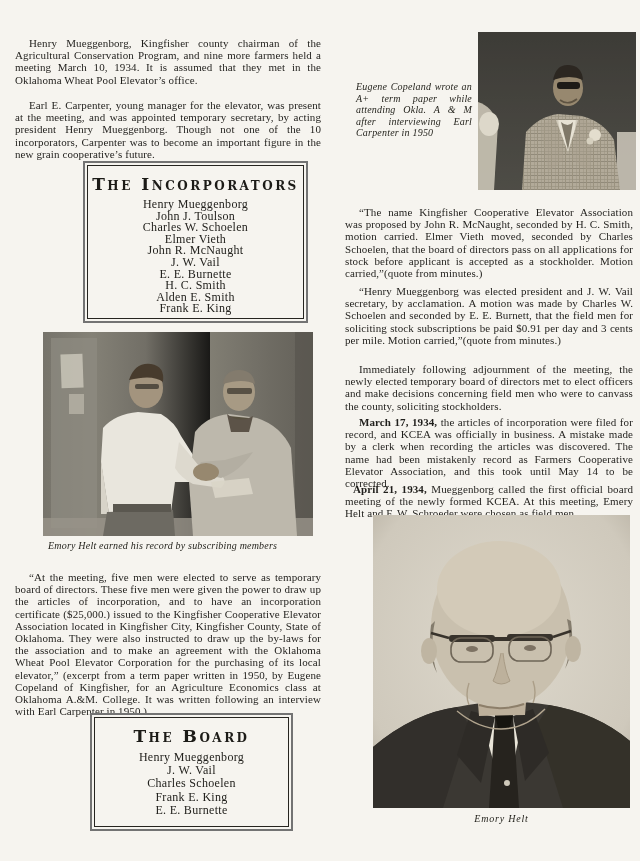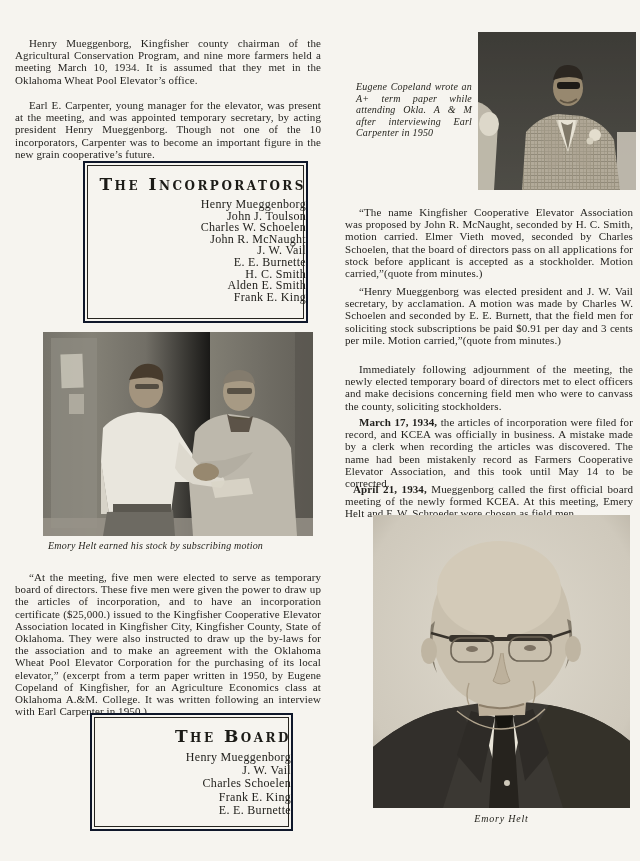--- a/index.html
+++ b/index.html
@@ -16,23 +16,23 @@
     letter-spacing:.1px;
     font-family:Liberation Serif, serif;
   }
   .lead-bold{font-weight:700;}
   .caption{
     position:absolute;font-style:italic;font-size:10px;line-height:11.5px;
     color:#26251f;letter-spacing:.2px;
   }
   .name-box{
     position:absolute;background:#f6f4ef;
-    border:2px solid #0f172a;
+    border:2px solid #737373;
     box-shadow: inset 0 0 0 2px #f6f4ef, inset 0 0 0 3px #26241f;
-    text-align:right;
+    text-align:center;
   }
   .box-title{
     font-weight:700;font-variant:small-caps;letter-spacing:2.5px;
     font-size:17px;line-height:18px;margin-top:12px;
     font-family:"DejaVu Serif",serif;color:#1c1b17;
   }
   .box-names{margin-top:6px;}
   .box-name{
     font-weight:400;font-size:12px;color:#23221e;letter-spacing:.3px;
   }
@@ -49,20 +49,21 @@
   <p class="para" style="left:15px;top:26px;width:306px;">Henry Mueggenborg, Kingfisher county chairman of the Agricultural Conservation Program, and nine more farmers held a meeting March 10, 1934. It is assumed that they met in the Oklahoma Wheat Pool Elevator’s office.</p>
 
   <p class="para" style="left:15px;top:88px;width:306px;">Earl E. Carpenter, young manager for the elevator, was present at the meeting, and was appointed temporary secretary, by acting president Henry Mueggenborg. Though not one of the 10 incorporators, Carpenter was to become an important figure in the new grain cooperative’s future.</p>
 
   <div class="name-box" id="incorporators-box" style="left:83px;top:161px;width:221px;height:158px;">
     <div class="box-title">The Incorporators</div>
     <div class="box-names">
       <div class="box-name">Henry Mueggenborg</div>
       <div class="box-name">John J. Toulson</div>
       <div class="box-name">Charles W. Schoelen</div>
+      <div class="box-name">Elmer Vieth</div>
       <div class="box-name">John R. McNaught</div>
       <div class="box-name">J. W. Vail</div>
       <div class="box-name">E. E. Burnette</div>
       <div class="box-name">H. C. Smith</div>
       <div class="box-name">Alden E. Smith</div>
       <div class="box-name">Frank E. King</div>
     </div>
   </div>
 
   <svg class="photo" style="left:43px;top:332px;" width="270" height="204" viewBox="0 0 270 204" aria-hidden="true">
@@ -105,21 +106,21 @@
 
     <path d="M184 82 Q196 92 210 84 L206 100 L188 100 Z" fill="#5c5348"></path>
 
     <path d="M136 110 Q148 124 156 134 L176 142 Q186 148 178 156 L150 152 Q138 146 132 136 Z" fill="#ddd9ce"></path>
     <path d="M210 120 Q196 140 178 146 L160 142 Q152 136 158 130 L182 128 Z" fill="#b3aea2"></path>
     <ellipse cx="163" cy="140" rx="13" ry="9" fill="#97886f"></ellipse>
 
     <path d="M168 150 L206 146 L210 162 L172 166 Z" fill="#d9d5c8" opacity=".9"></path>
   </svg>
 
-  <div class="caption" style="left:48px;top:540px;width:272px;">Emory Helt earned his stock by subscribing motion</div>
+  <div class="caption" style="left:48px;top:540px;width:272px;">Emory Helt earned his record by subscribing members</div>
 
   <p class="para" style="left:15px;top:560px;width:306px;">“At the meeting, five men were elected to serve as temporary board of directors. These five men were given the power to draw up the articles of incorporation, and to have an incorporation certificate ($25,000.) issued to the Kingfisher Cooperative Elevator Association located in Kingfisher City, Kingfisher County, State of Oklahoma. They were also instructed to draw up the by-laws for the association and to make an agreement with the Oklahoma Wheat Pool Elevator Corporation for the purchasing of its local elevator,” (excerpt from a term paper written in 1950, by Eugene Copeland of Kingfisher, for an Agriculture Economics class at Oklahoma A.&amp;M. College. It was written following an interview with Earl Carpenter in 1950.)</p>
 
   <div class="name-box" id="board-box" style="left:90px;top:713px;width:199px;height:114px;">
     <div class="box-title">The Board</div>
     <div class="box-names">
       <div class="box-name">Henry Mueggenborg</div>
       <div class="box-name">J. W. Vail</div>
       <div class="box-name">Charles Schoelen</div>
       <div class="box-name">Frank E. King</div>

